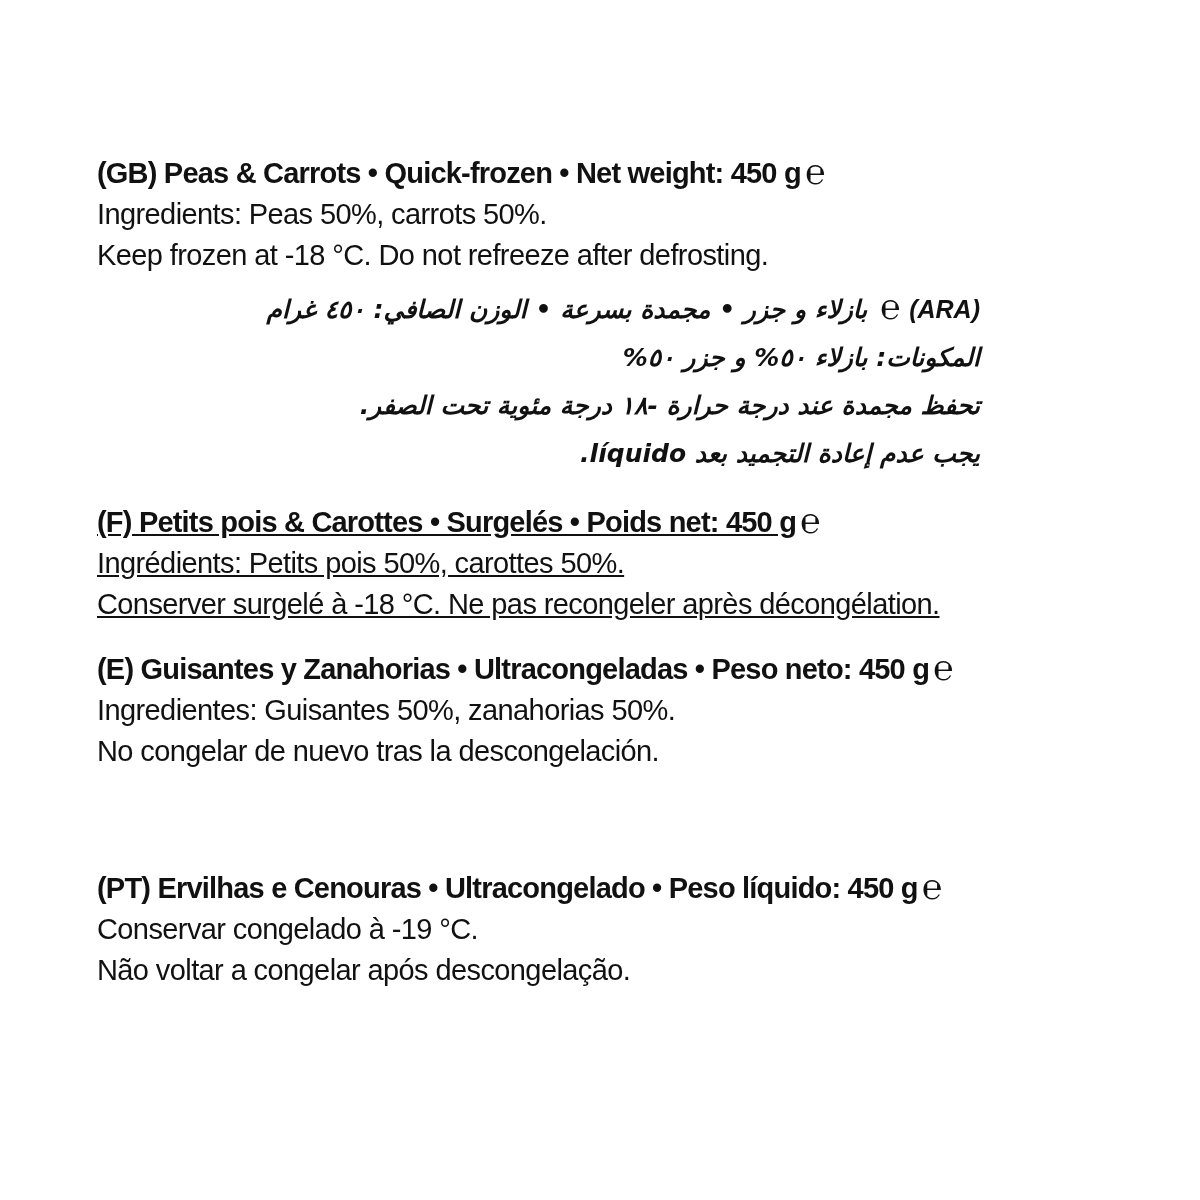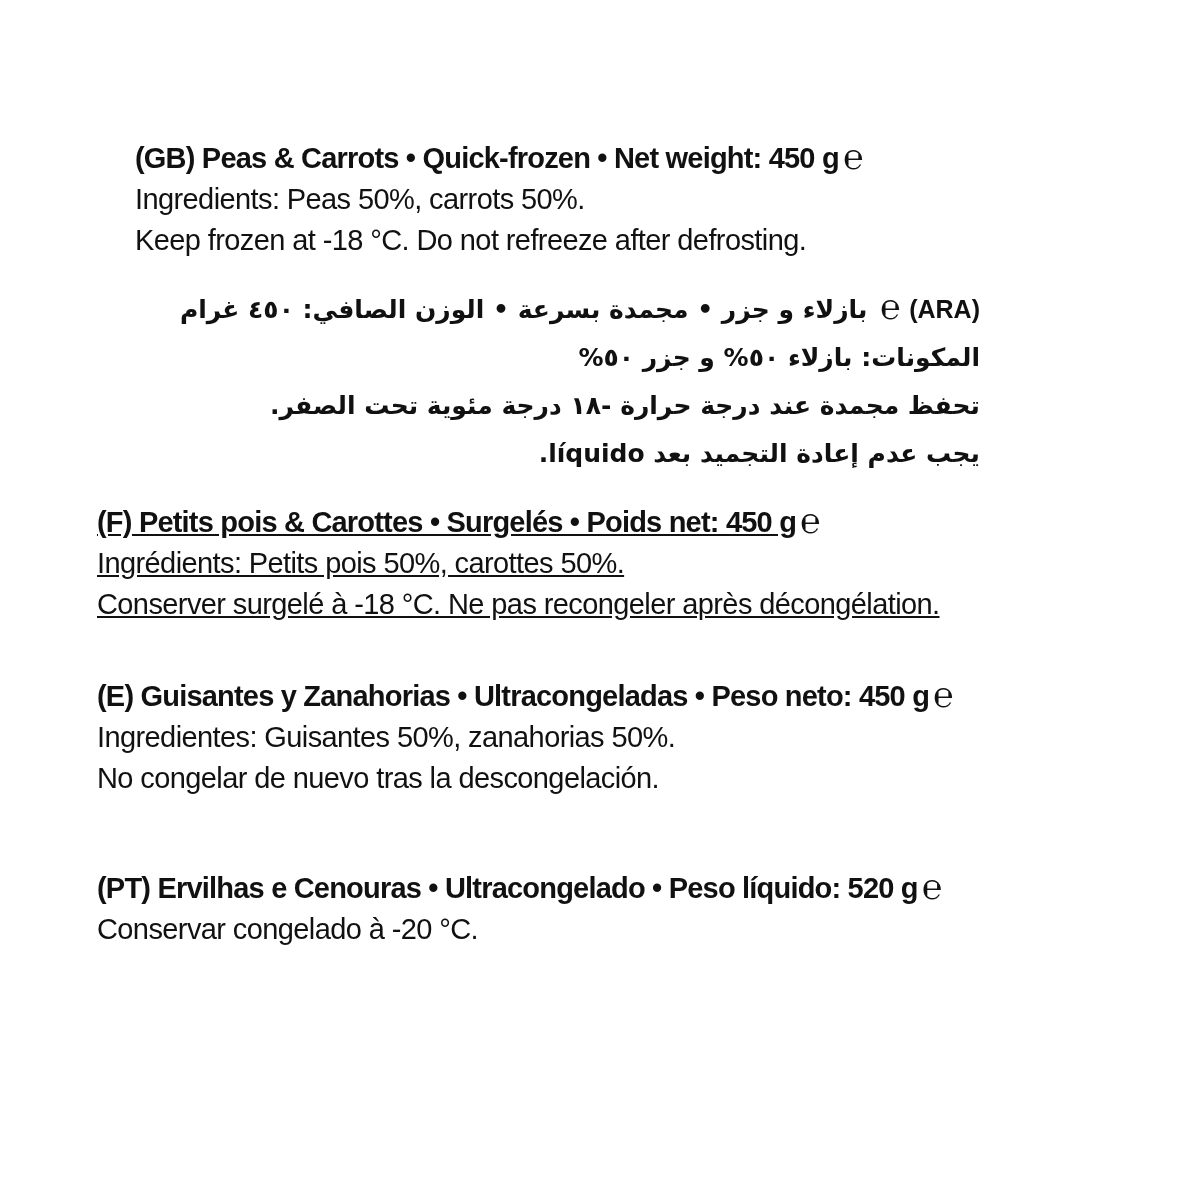--- a/index.html
+++ b/index.html
@@ -49,24 +49,24 @@
       font-size: 25px;
       line-height: 48px;
       letter-spacing: 0;
     }
     .ara .code {
       font-family: "Liberation Sans", sans-serif;
       direction: ltr;
       unicode-bidi: isolate;
     }
     .ara-head { font-size: 25px; }
-    #sec-gb  { top: 136px; margin-left: 38px; }
-    #sec-ara { top: 283px; left: 100px; }
+    #sec-gb  { top: 151px; }
+    #sec-ara { top: 283px; left: 100px; font-style: italic; }
     #sec-f   { top: 500px; text-decoration: underline; }
-    #sec-e   { top: 674px; }
+    #sec-e   { top: 647px; }
     #sec-pt  { top: 866px; }
   </style>
 </head>
 <body>
 
 <div>
 
   <div class="section" id="sec-gb">
     <div class="line head"><span>(GB) Peas &amp; Carrots • Quick-frozen • Net weight: 450 g</span><span class="estimate">℮</span></div>
     <div class="line">Ingredients: Peas 50%, carrots 50%.</div>
@@ -86,17 +86,18 @@
     <div class="line">Conserver surgelé à -18 °C. Ne pas recongeler après décongélation.</div>
   </div>
 
   <div class="section" id="sec-e">
     <div class="line head"><span>(E) Guisantes y Zanahorias • Ultracongeladas • Peso neto: 450 g</span><span class="estimate">℮</span></div>
     <div class="line">Ingredientes: Guisantes 50%, zanahorias 50%.</div>
     <div class="line">No congelar de nuevo tras la descongelación.</div>
   </div>
 
   <div class="section" id="sec-pt">
-    <div class="line head"><span>(PT) Ervilhas e Cenouras • Ultracongelado • Peso líquido: 520 g</span><span class="estimate">℮</span></div>
-    <div class="line">Conservar congelado à -20 °C.</div>
+    <div class="line head"><span>(PT) Ervilhas e Cenouras • Ultracongelado • Peso líquido: 450 g</span><span class="estimate">℮</span></div>
+    <div class="line">Conservar congelado à -19 °C.</div>
+    <div class="line">Não voltar a congelar após descongelação.</div>
   </div>
 
 </div>
 
 </body></html>

